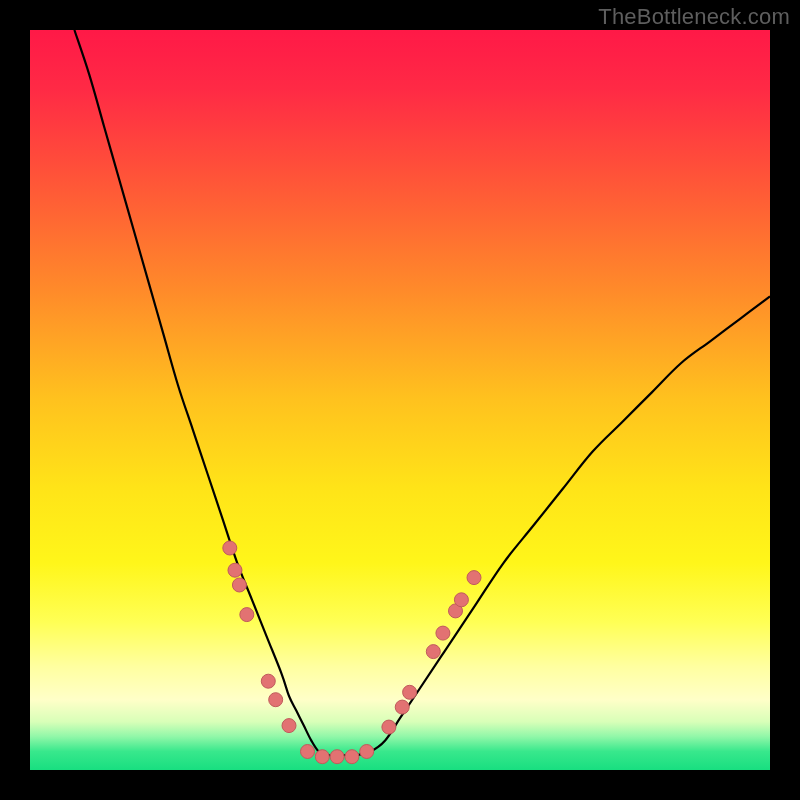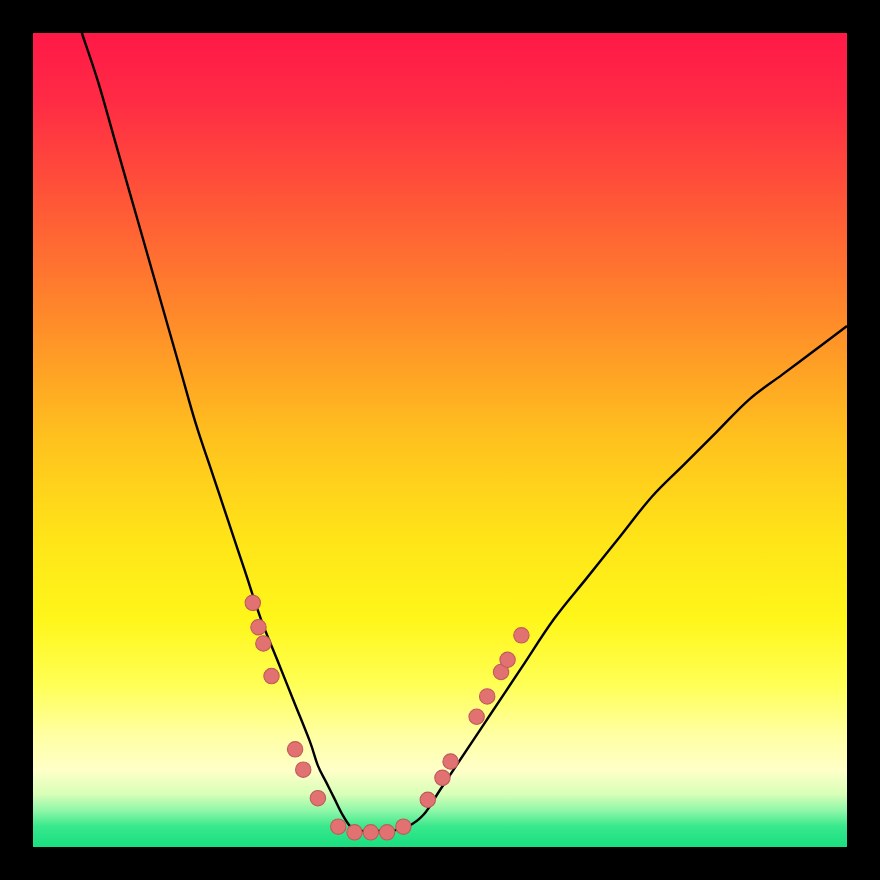--- a/index.html
+++ b/index.html
@@ -50,20 +50,21 @@
   .dot {
     fill: #e27272;
     stroke: #c05b5b;
     stroke-width: 1;
   }
 </style>
 </head>
 <body>
 
 <div class="frame">
+  <div class="watermark">TheBottleneck.com</div>
   <div class="plot" id="plot" style="background: linear-gradient(rgb(255, 25, 71) 0%, rgb(255, 42, 69) 8%, rgb(255, 84, 56) 20%, rgb(255, 138, 42) 35%, rgb(255, 194, 30) 50%, rgb(255, 228, 24) 62%, rgb(255, 246, 26) 72%, rgb(255, 255, 85) 80%, rgb(255, 255, 160) 86%, rgb(255, 255, 200) 90.5%, rgb(216, 255, 184) 93.5%, rgb(144, 247, 168) 95.5%, rgb(56, 232, 140) 97.5%, rgb(24, 223, 128) 100%);">
     <svg id="svg" viewBox="0 0 740 740">
         <path class="curve" d="M 44.4 0 C 47.064 7.992000000000016, 53.872 27.084000000000085, 59.2 44.40000000000009 C 64.528 61.71600000000009, 68.672 77.55200000000006, 74 96.20000000000005 C 79.328 114.84800000000003, 83.472 129.352, 88.8 148 C 94.128 166.648, 98.272 181.15200000000007, 103.60000000000001 199.80000000000007 C 108.92800000000001 218.44800000000006, 113.072 232.95199999999997, 118.4 251.59999999999997 C 123.72800000000001 270.24799999999993, 127.87199999999999 284.752, 133.2 303.40000000000003 C 138.528 322.04800000000006, 142.672 337.884, 148 355.2 C 153.328 372.51599999999996, 157.472 383.616, 162.8 399.59999999999997 C 168.12800000000001 415.58399999999995, 172.272 428.016, 177.6 444 C 182.928 459.984, 187.072 472.416, 192.4 488.4 C 197.728 504.38399999999996, 201.872 518.1479999999999, 207.20000000000002 532.8 C 212.52800000000002 547.452, 216.672 556.4799999999999, 222 569.8 C 227.328 583.12, 231.472 593.4799999999999, 236.8 606.8 C 242.12800000000001 620.12, 247.604 633.1439999999999, 251.60000000000002 643.8 C 255.59600000000003 654.456, 256.336 659.34, 259 666 C 261.664 672.66, 263.736 675.472, 266.4 680.8 C 269.06399999999996 686.1279999999999, 271.136 690.272, 273.8 695.6 C 276.464 700.928, 278.536 705.7379999999999, 281.2 710.4 C 283.864 715.062, 285.93600000000004 718.836, 288.6 721.5 C 291.264 724.164, 292.004 724.534, 296 725.2 C 299.996 725.8660000000001, 305.472 725.2, 310.8 725.2 C 316.12800000000004 725.2, 320.272 725.8660000000001, 325.6 725.2 C 330.92800000000005 724.534, 335.07200000000006 724.164, 340.40000000000003 721.5 C 345.728 718.836, 349.872 716.394, 355.2 710.4 C 360.52799999999996 704.406, 364.67199999999997 696.192, 370 688.2 C 375.32800000000003 680.2080000000001, 376.808 677.988, 384.8 666 C 392.79200000000003 654.012, 403.744 637.5840000000001, 414.40000000000003 621.6 C 425.05600000000004 605.616, 433.344 593.1840000000001, 444 577.2 C 454.656 561.216, 462.944 547.452, 473.6 532.8 C 484.25600000000003 518.1479999999999, 492.54400000000004 509.11999999999995, 503.20000000000005 495.79999999999995 C 513.856 482.47999999999996, 522.144 472.12, 532.8 458.8 C 543.4559999999999 445.48, 551.7439999999999 433.788, 562.4 421.8 C 573.056 409.812, 581.3439999999999 402.85600000000005, 592 392.20000000000005 C 602.6560000000001 381.54400000000004, 610.944 373.256, 621.6 362.59999999999997 C 632.2560000000001 351.94399999999996, 640.544 342.32399999999996, 651.2 332.99999999999994 C 661.8560000000001 323.67599999999993, 670.1440000000001 318.792, 680.8000000000001 310.8 C 691.456 302.80800000000005, 699.744 296.59200000000004, 710.4 288.6 C 721.0559999999999 280.608, 734.672 270.39599999999996, 740 266.4"></path>
         <circle class="dot" cx="199.8" cy="518" r="7"></circle>
         <circle class="dot" cx="204.98" cy="540.2" r="7"></circle>
         <circle class="dot" cx="209.42000000000002" cy="555" r="7"></circle>
         <circle class="dot" cx="216.82" cy="584.6" r="7"></circle>
         <circle class="dot" cx="238.28" cy="651.2" r="7"></circle>
         <circle class="dot" cx="245.68" cy="669.7" r="7"></circle>
         <circle class="dot" cx="259" cy="695.6" r="7"></circle>

